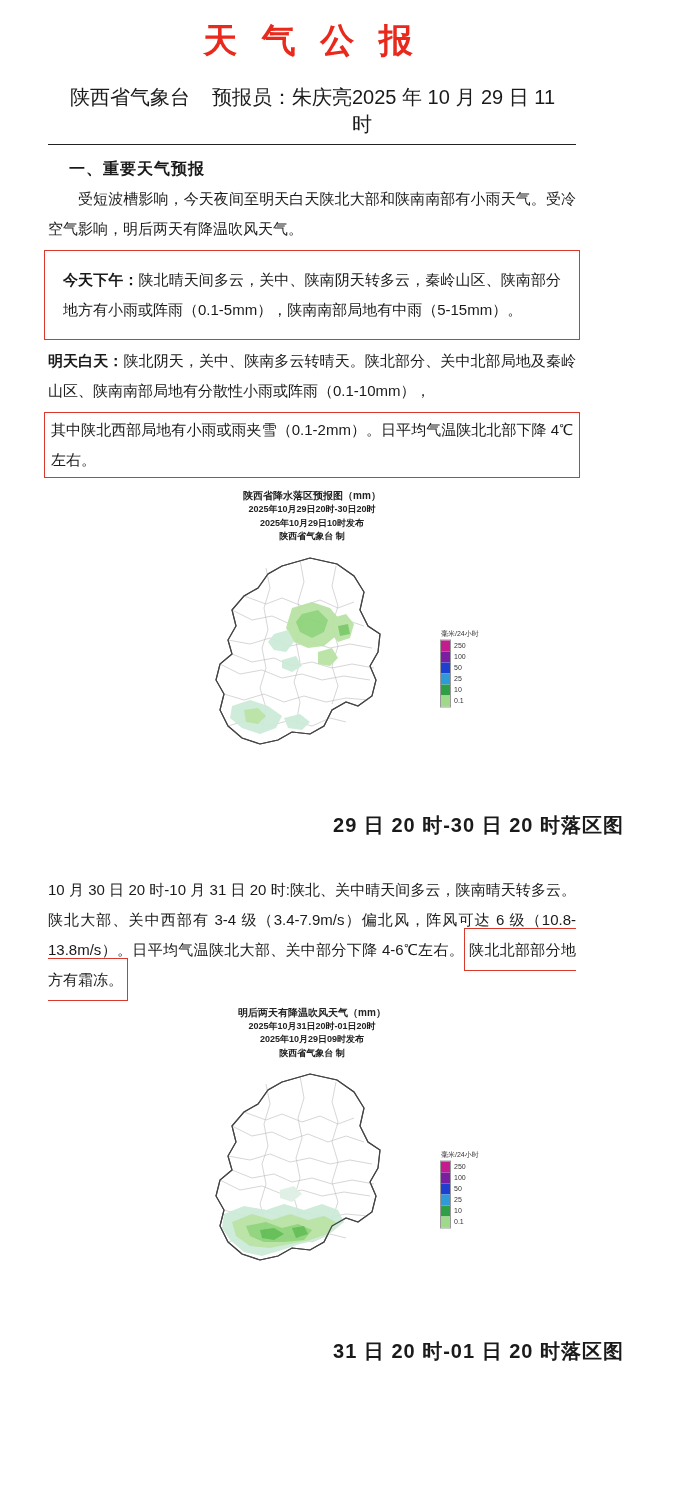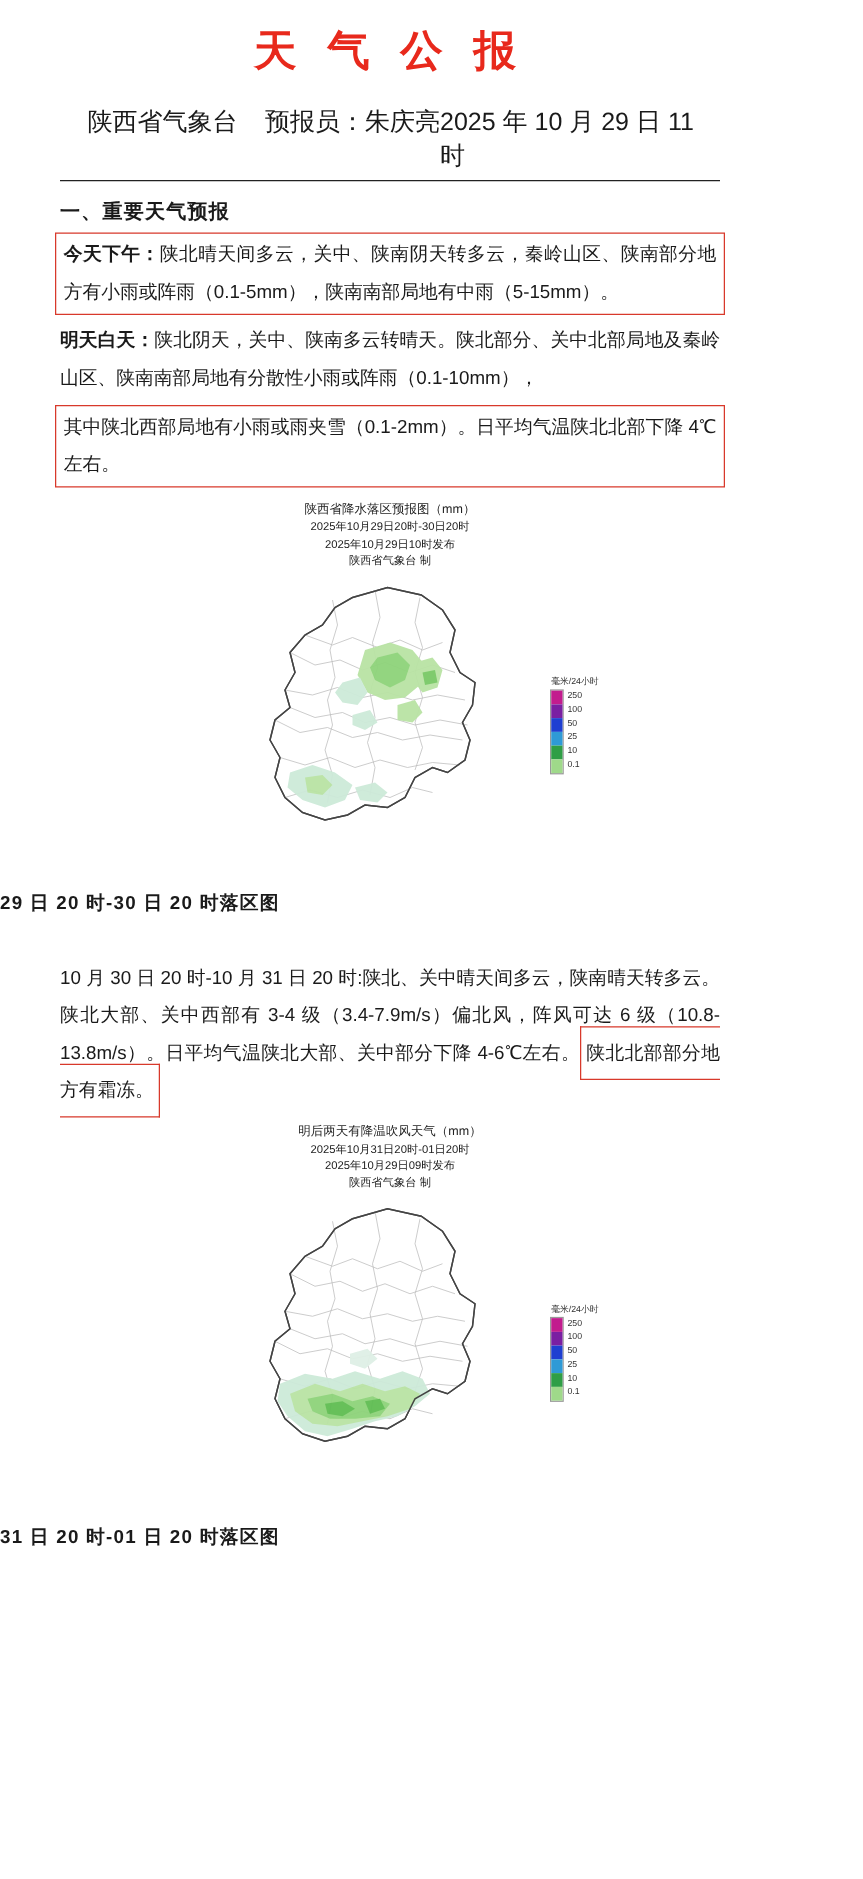--- a/index.html
+++ b/index.html
@@ -44,21 +44,21 @@
   .meta-reporter {
     flex: 0 0 auto;
     padding-left: 22px;
     text-align: center;
   }
   .meta-right {
     margin-left: auto;
     padding-right: 10px;
   }
   .section-head {
-    margin: 14px 48px 2px 48px;
+    margin: 14px 48px 2px 69px;
     font-size: 16px;
     font-weight: bold;
     letter-spacing: 1px;
   }
   .para {
     margin: 4px 48px 4px 48px;
     font-size: 15px;
     line-height: 2.0;
     text-align: justify;
   }
@@ -78,20 +78,21 @@
     font-weight: bold;
   }
   .fig {
     margin: 10px 0 6px 0;
     text-align: center;
   }
   .fig-head {
     font-size: 9px;
     color: #222;
     line-height: 1.5;
+    font-weight: bold;
   }
   .fig-head .t1 { font-size: 10px; }
   .map-wrap {
     position: relative;
     width: 360px;
     height: 250px;
     margin: 4px auto 0 auto;
   }
   .map-wrap.second { height: 260px; }
   .map-svg { display: block; }
@@ -121,46 +122,47 @@
   .legend-swatches div {
     height: 11px;
   }
   .legend-labels div {
     height: 11px;
     line-height: 11px;
     padding-left: 3px;
     font-size: 7px;
   }
   .fig-caption {
-    text-align: left;
-    font-size: 15px;
-    font-weight: bold;
-    margin-top: 3px;
+    text-align: right;
+    font-size: 20px;
+    font-weight: bold;
+    margin-top: 14px;
     letter-spacing: 1px;
   }
   .spacer-lg { height: 26px; }
 </style>
 </head>
 <body>
 
 <div class="page">
 
   <div class="doc-title">天 气 公 报</div>
 
   <div class="meta-row">
     <span class="meta-left">陕西省气象台</span>
     <span class="meta-reporter">预报员：朱庆亮</span>
     <span class="meta-right">2025 年 10 月 29 日 11 时</span>
   </div>
 
   <div class="section-head">一、重要天气预报</div>
+  <div class="para indent">受短波槽影响，今天夜间至明天白天陕北大部和陕南南部有小雨天气。受冷空气影响，明后两天有降温吹风天气。</div>
 
 
   <div class="boxed">
-    <div class="para" style="margin:0;">
+    <div class="para" style="margin:12px;">
       <span class="lead">今天下午：</span><span>陕北晴天间多云，关中、陕南阴天转多云，秦岭山区、陕南部分地方有小雨或阵雨（0.1-5mm），陕南南部局地有中雨（5-15mm）。</span>
     </div>
   </div>
 
 
   <div class="para">
     <span class="lead">明天白天：</span><span>陕北阴天，关中、陕南多云转晴天。陕北部分、关中北部局地及秦岭山区、陕南南部局地有分散性小雨或阵雨（0.1-10mm），</span>
   </div>
 
   <div class="boxed">

